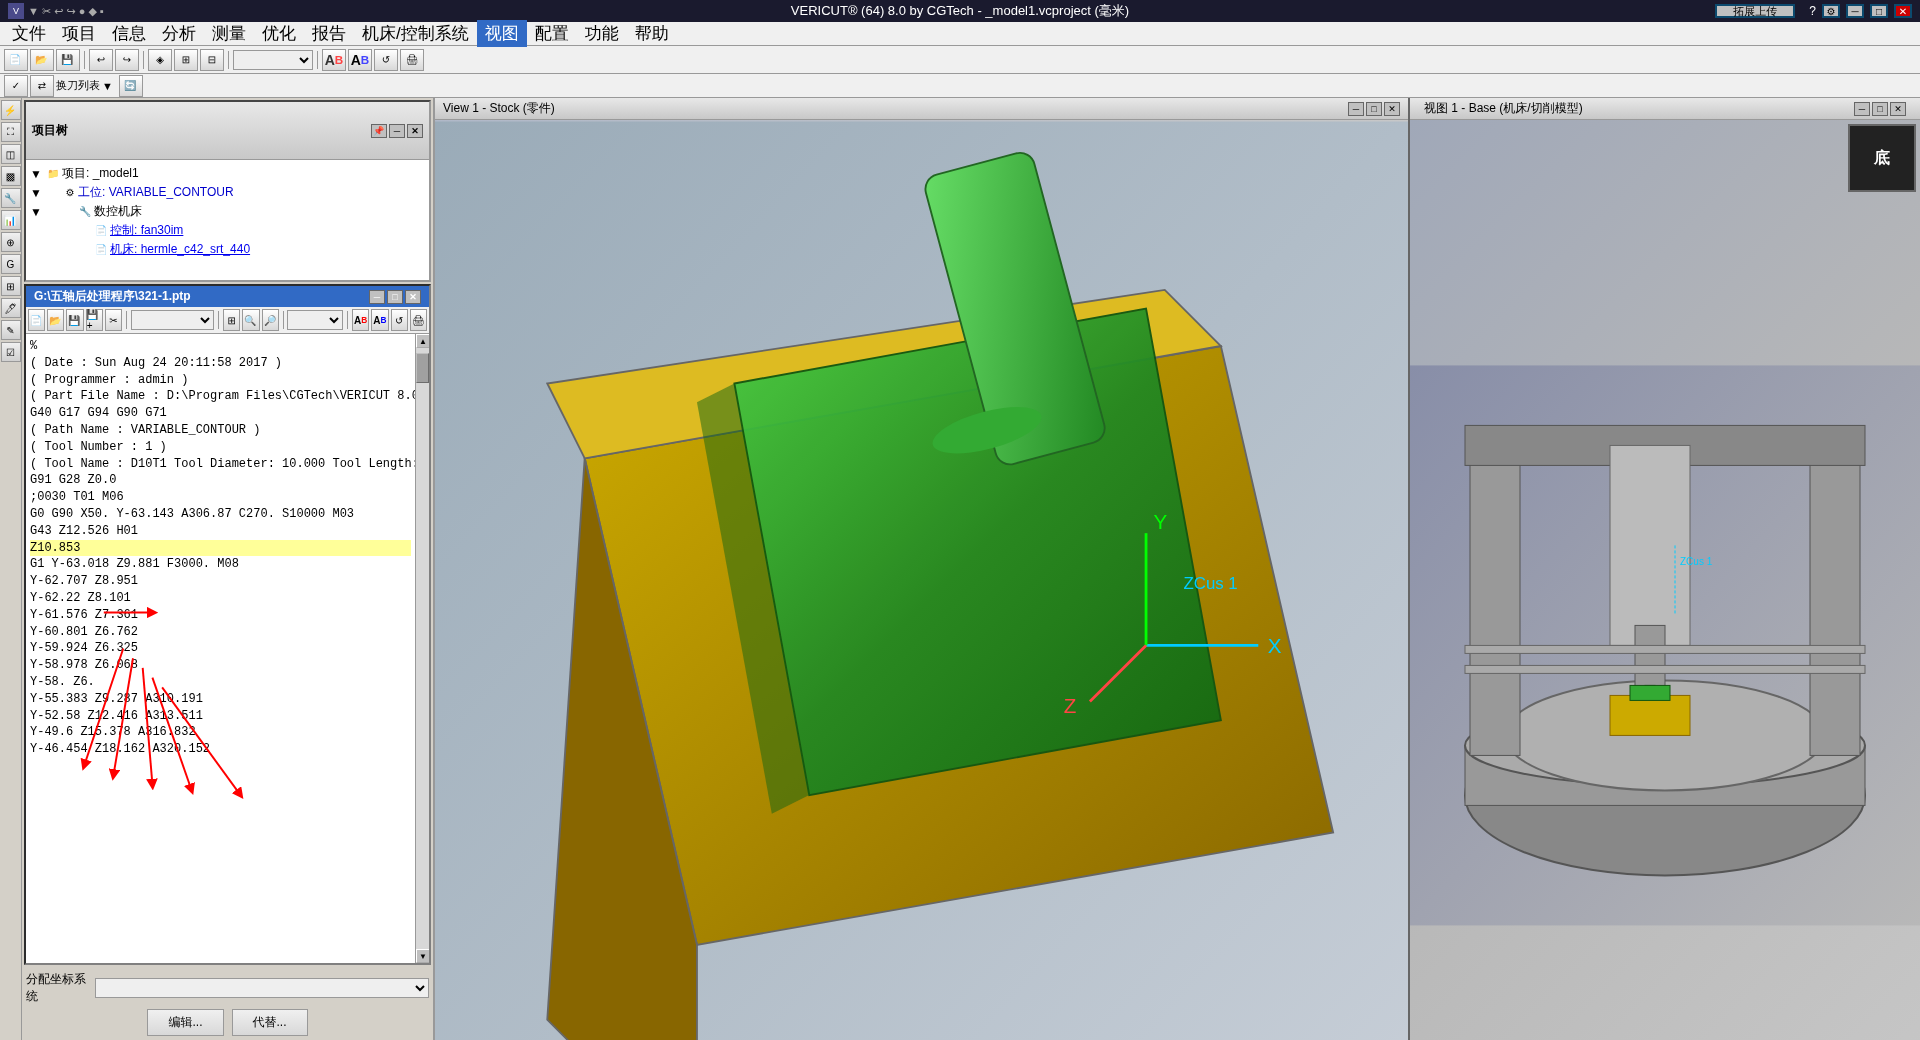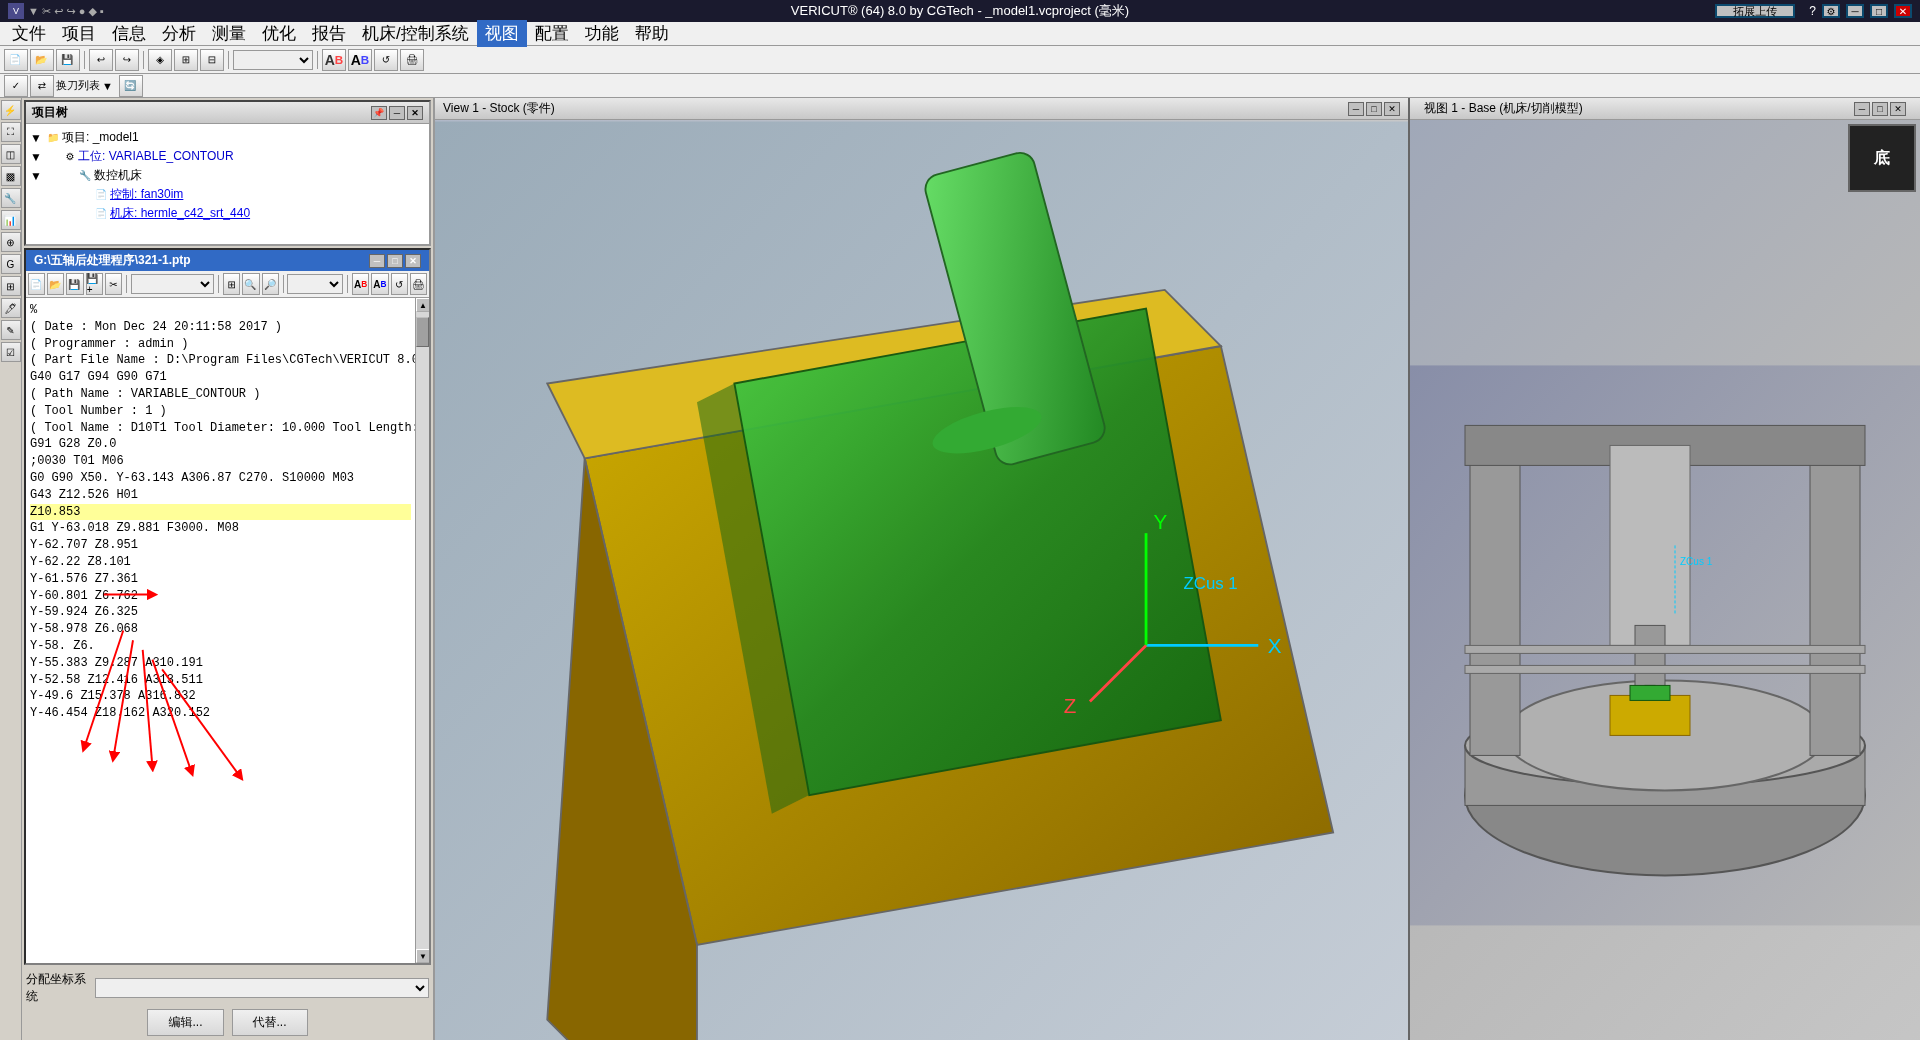--- a/index.html
+++ b/index.html
@@ -25,21 +25,21 @@
     .toolbar-combo { width: 80px; height: 20px; border: 1px solid #999; font-size: 11px; }
 
     
     .main-layout { display: flex; height: calc(1040px - 22px - 24px - 28px - 24px); }
 
     
     .toolbar2 { background: #f0f0f0; height: 24px; display: flex; align-items: center; border-bottom: 1px solid #999; padding: 0 4px; gap: 2px; font-size: 11px; }
 
     
     .left-panel { width: 435px; height: 100%; display: flex; flex-direction: column; background: #d4d0c8; border-right: 2px solid #999; }
-    .panel-header { background: linear-gradient(to bottom, #e8e8e8, #c8c8c8); border-bottom: 1px solid #999; padding: 2px 6px; display: flex; align-items: center; justify-content: space-between; font-size: 12px; font-weight: bold; }
+    .panel-header { background: linear-gradient(to bottom, #e8e8e8, #c8c8c8); border-bottom: 1px solid #999; padding: 20px 6px; display: flex; align-items: center; justify-content: space-between; font-size: 12px; font-weight: bold; }
     .panel-header-btns { display: flex; gap: 2px; }
     .panel-header-btn { width: 16px; height: 14px; border: 1px solid #666; background: #c0c0c0; font-size: 9px; display: flex; align-items: center; justify-content: center; cursor: pointer; }
 
     .tree-content { padding: 4px; font-size: 12px; min-height: 120px; }
     .tree-item { display: flex; align-items: center; padding: 1px 0; cursor: pointer; }
     .tree-indent { width: 16px; flex-shrink: 0; }
     .tree-icon { width: 16px; height: 16px; flex-shrink: 0; display: flex; align-items: center; justify-content: center; font-size: 10px; }
     .tree-label { color: #000; }
     .tree-label.blue { color: #0000cc; }
     .tree-label.link { color: #0000ee; text-decoration: underline; }
@@ -240,21 +240,21 @@
             <select class="toolbar-combo" style="width:80px;"></select>
             <div class="toolbar-separator"></div>
             <div class="toolbar-btn" style="font-weight:bold;">A<sub style="color:red;">B</sub></div>
             <div class="toolbar-btn" style="font-weight:bold;">A<sub style="color:blue;">B</sub></div>
             <div class="toolbar-btn">↺</div>
             <div class="toolbar-btn">🖨</div>
           </div>
           <div class="nc-body">
             <div class="nc-content" style="flex:1; overflow-y:auto; overflow-x:hidden;">
               <div class="nc-line">  %</div>
-              <div class="nc-line">  ( Date        : Mon Dec 24 20:11:58 2017 )</div>
+              <div class="nc-line">  ( Date        : Sun Aug 24 20:11:58 2017 )</div>
               <div class="nc-line">  ( Programmer  : admin )</div>
               <div class="nc-line">  ( Part File Name : D:\Program Files\CGTech\VERICUT 8.0\windows64\commands\_model1.prt )</div>
               <div class="nc-line">  G40 G17 G94 G90 G71</div>
               <div class="nc-line">  ( Path Name  : VARIABLE_CONTOUR )</div>
               <div class="nc-line">  ( Tool Number : 1 )</div>
               <div class="nc-line">  ( Tool Name  : D10T1  Tool Diameter: 10.000  Tool Length: 100.000 )</div>
               <div class="nc-line">  G91 G28 Z0.0</div>
               <div class="nc-line">  ;0030 T01 M06</div>
               <div class="nc-line">  G0 G90 X50. Y-63.143 A306.87 C270. S10000 M03</div>
               <div class="nc-line">  G43 Z12.526 H01</div>

